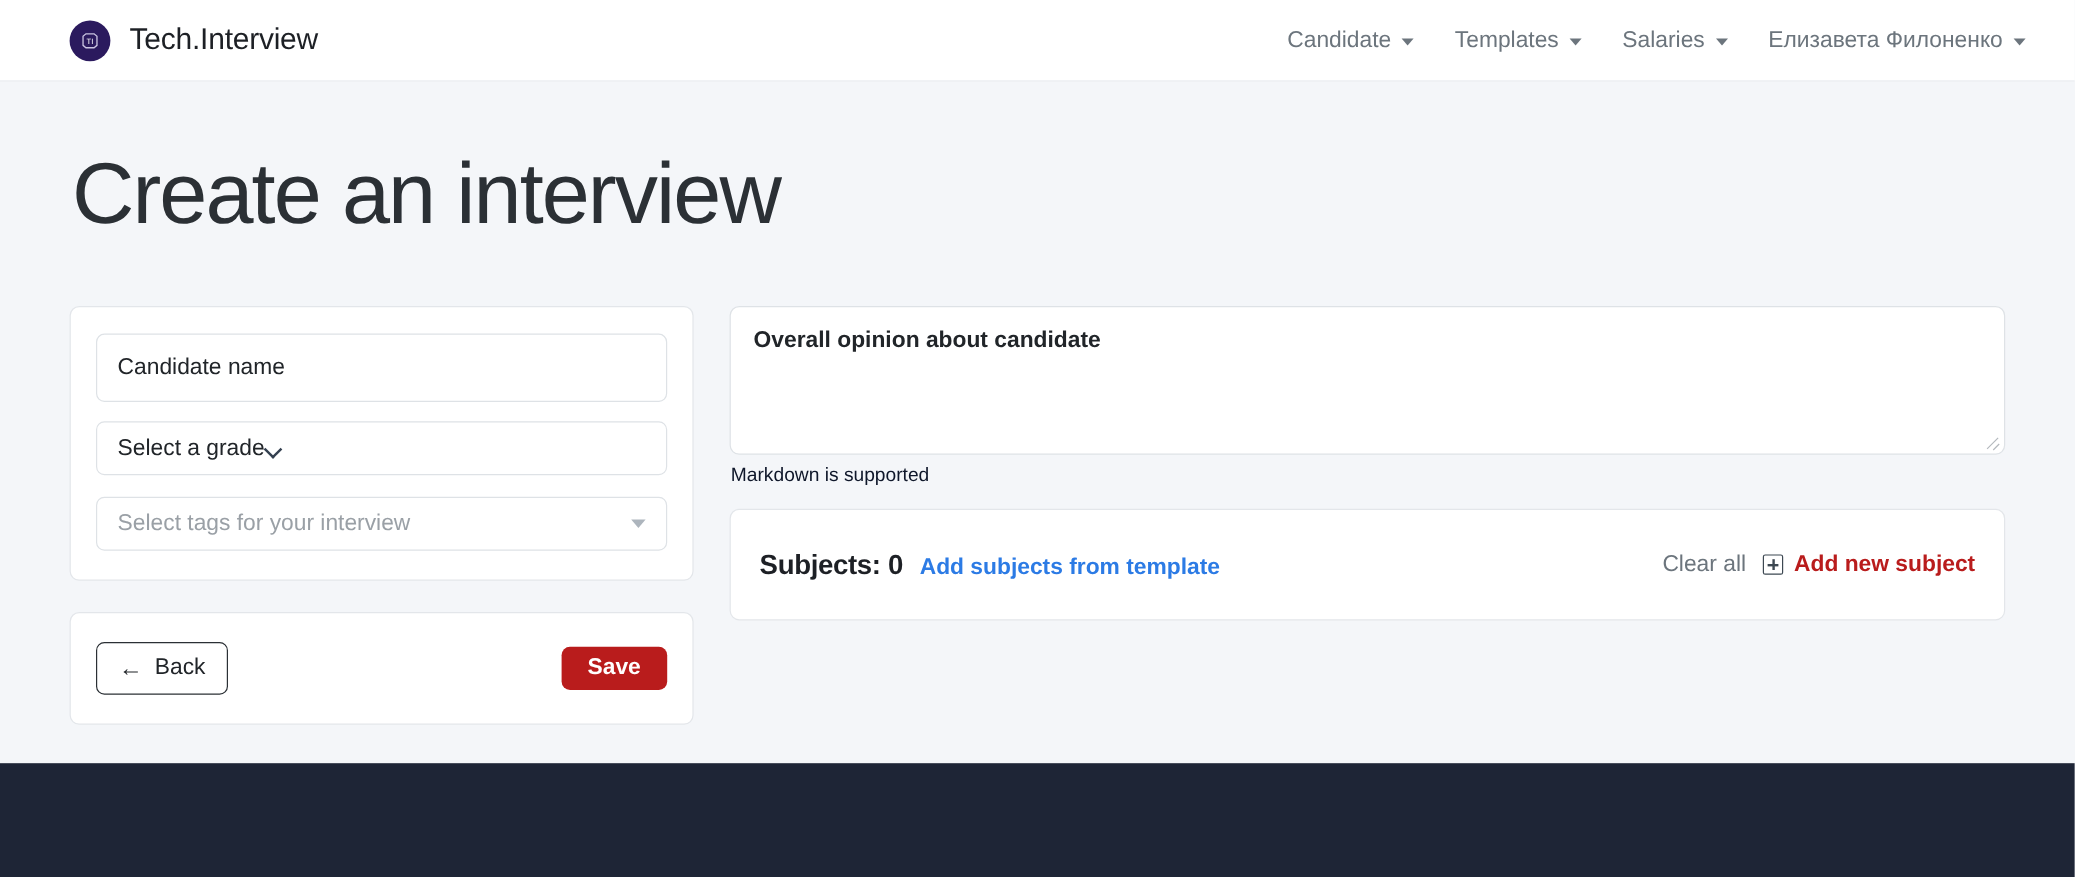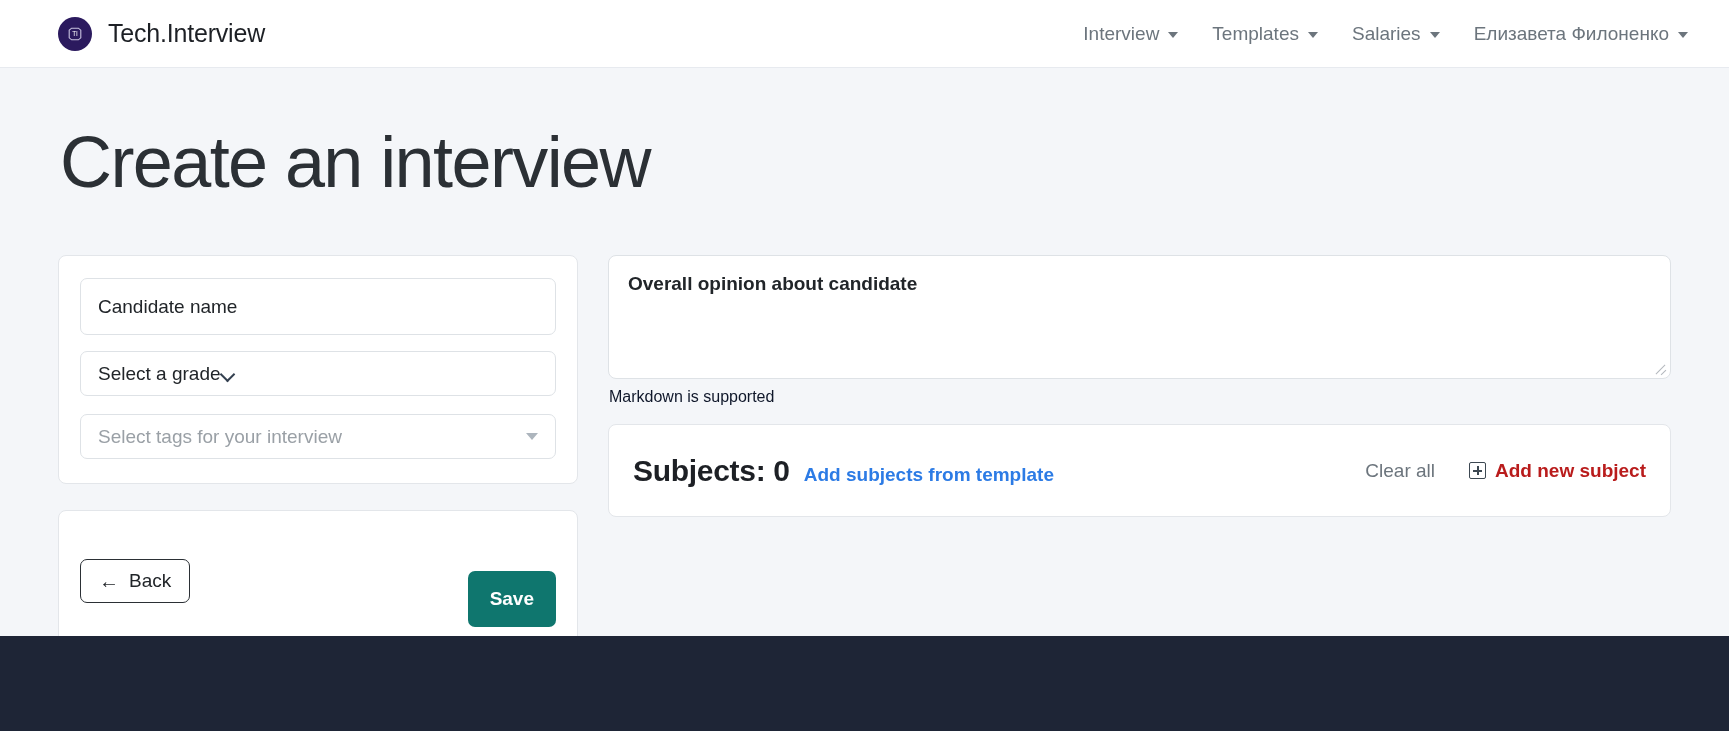--- a/index.html
+++ b/index.html
@@ -214,31 +214,30 @@
     cursor: pointer;
   }
 
   .arrow-left {
     font-size: 20px;
     line-height: 1;
     color: #212529;
   }
 
   .btn-save {
-    height: 56px;
+    height: 36px;
     padding: 0 22px;
     border: 0;
     border-radius: 7px;
-    background: #0f766e;
+    background: #b91c1c;
     color: #ffffff;
     font-family: "Liberation Sans", sans-serif;
     font-size: 19px;
     font-weight: 700;
     cursor: pointer;
-    margin-top: 36px;
   }
 
   
   .opinion-wrap { position: relative; }
 
   .opinion-box {
     width: 100%;
     height: 124px;
     border: 1px solid #dee2e6;
     border-radius: 8px;
@@ -294,40 +293,40 @@
     min-height: 93px;
   }
 
   .subjects-left {
     display: flex;
     align-items: baseline;
     gap: 14px;
   }
 
   .subjects-title {
-    font-size: 30px;
+    font-size: 23px;
     font-weight: 700;
     color: #1d2025;
     letter-spacing: -0.3px;
     line-height: 1;
   }
 
   .link-blue {
     font-size: 19px;
     color: #2c7be5;
     text-decoration: none;
     font-weight: 600;
     cursor: pointer;
     line-height: 1;
   }
 
   .subjects-right {
     display: flex;
     align-items: center;
-    gap: 34px;
+    gap: 14px;
   }
 
   .link-muted {
     font-size: 19px;
     color: #6c757d;
     text-decoration: none;
     cursor: pointer;
     line-height: 1;
   }
 
@@ -383,21 +382,21 @@
         <svg width="22" height="22" viewBox="0 0 22 22" aria-hidden="true">
           <path d="M5.2 7.2 L7.6 5.2 L14.4 5.2 L16.8 7.2 L16.8 14.8 L14.4 16.8 L7.6 16.8 L5.2 14.8 Z" fill="none" stroke="#c9c3e0" stroke-width="1.1"></path>
           <text x="11" y="13.3" font-family="Liberation Sans, sans-serif" font-size="6.4" fill="#ffffff" text-anchor="middle">TI</text>
         </svg>
       </span>
       <span class="brand-name">Tech.Interview</span>
     </div>
 
     <div class="nav-links">
       <div class="nav-item">
-        <span>Interview</span>
+        <span>Candidate</span>
         <span class="caret"></span>
       </div>
       <div class="nav-item">
         <span>Templates</span>
         <span class="caret"></span>
       </div>
       <div class="nav-item">
         <span>Salaries</span>
         <span class="caret"></span>
       </div>

